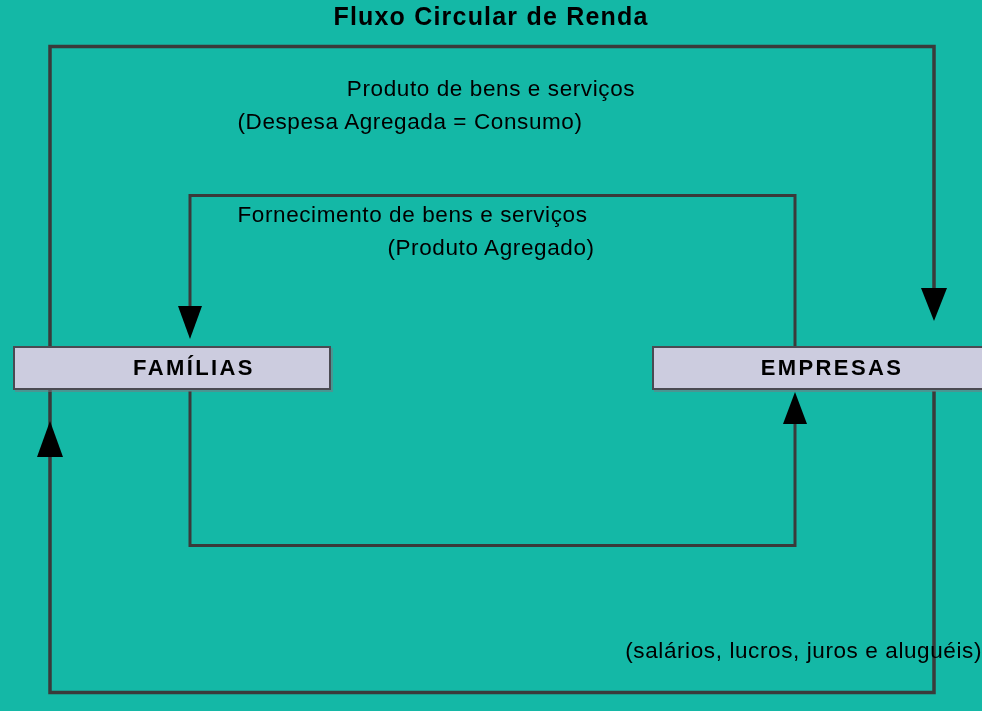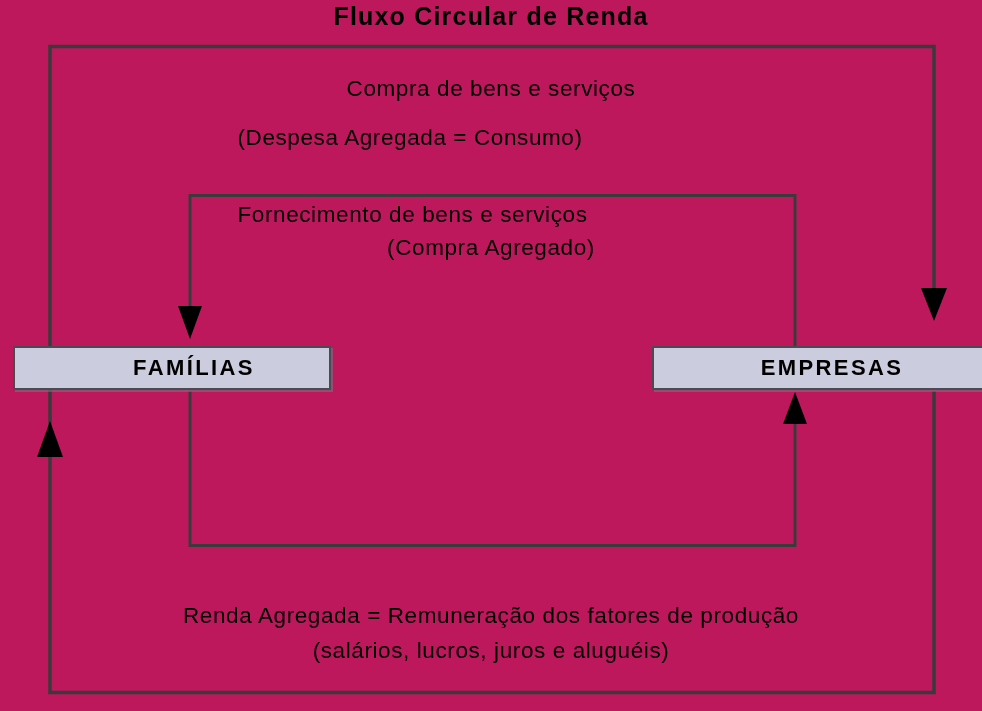--- a/index.html
+++ b/index.html
@@ -9,21 +9,21 @@
     background: #ffffff;
   }
   body {
     font-family: "Liberation Sans", sans-serif;
     color: #000000;
   }
   #diagram-root {
     position: relative;
     width: 982px;
     height: 711px;
-    background: #be185d;
+    background: #14b8a6;
     overflow: hidden;
   }
   .svg-layer {
     position: absolute;
     left: 0;
     top: 0;
     width: 982px;
     height: 711px;
   }
   .txt {
@@ -60,26 +60,26 @@
     font-size: 22px;
     font-weight: bold;
     letter-spacing: 2.4px;
     color: #000000;
   }
   #box-familias { left: 13px;  top: 346px; width: 318px; height: 44px; padding-left: 44px; }
   #box-empresas { left: 652px; top: 346px; width: 360px; height: 44px; }
 
   
   #label-consumo-1    { top: 78px;  left: 0; width: 982px; }
-  #label-consumo-2    { top: 111px; left: 0; width: 820px; margin-top: 16px; }
+  #label-consumo-2    { top: 111px; left: 0; width: 820px; }
   #label-produto-1    { top: 204px; left: 0; width: 825px; }
   #label-produto-2    { top: 237px; left: 0; width: 982px; }
   #label-fatores-1    { top: 506px; left: 0; width: 982px; }
   #label-renda-1      { top: 605px; left: 0; width: 982px; }
-  #label-renda-2      { top: 640px; left: 0; width: 982px; }
+  #label-renda-2      { top: 640px; left: 0; width: 982px; text-align: right; }
 </style>
 </head>
 <body>
 
 <div id="diagram-root">
 
   <svg class="svg-layer" viewBox="0 0 982 711" aria-hidden="true">
 
     <g>
       <path d="M 50 452 L 50 46.5 L 934 46.5 L 934 290" fill="none" stroke="#3a3a3a" stroke-width="3.5"></path>
@@ -97,28 +97,27 @@
     </g>
 
     <g>
       <path d="M 934 391 L 934 692.5 L 50 692.5 L 50 455" fill="none" stroke="#3a3a3a" stroke-width="3.5"></path>
       <polygon points="37,457 63,457 50,421" fill="#000000"></polygon>
     </g>
   </svg>
 
   <div class="txt" id="page-title">Fluxo Circular de Renda</div>
 
-  <div class="txt flow-label" id="label-consumo-1">Compra de bens e serviços</div>
+  <div class="txt flow-label" id="label-consumo-1">Produto de bens e serviços</div>
   <div class="txt flow-label" id="label-consumo-2">(Despesa Agregada = Consumo)</div>
 
   <div class="txt flow-label" id="label-produto-1">Fornecimento de bens e serviços</div>
-  <div class="txt flow-label" id="label-produto-2">(Compra Agregado)</div>
+  <div class="txt flow-label" id="label-produto-2">(Produto Agregado)</div>
 
 
-  <div class="txt flow-label" id="label-renda-1">Renda Agregada = Remuneração dos fatores de produção</div>
   <div class="txt flow-label" id="label-renda-2">(salários, lucros, juros e aluguéis)</div>
 
   <div class="box" id="box-familias">
     <span class="box-label">FAMÍLIAS</span>
   </div>
 
   <div class="box" id="box-empresas">
     <span class="box-label">EMPRESAS</span>
   </div>
 

